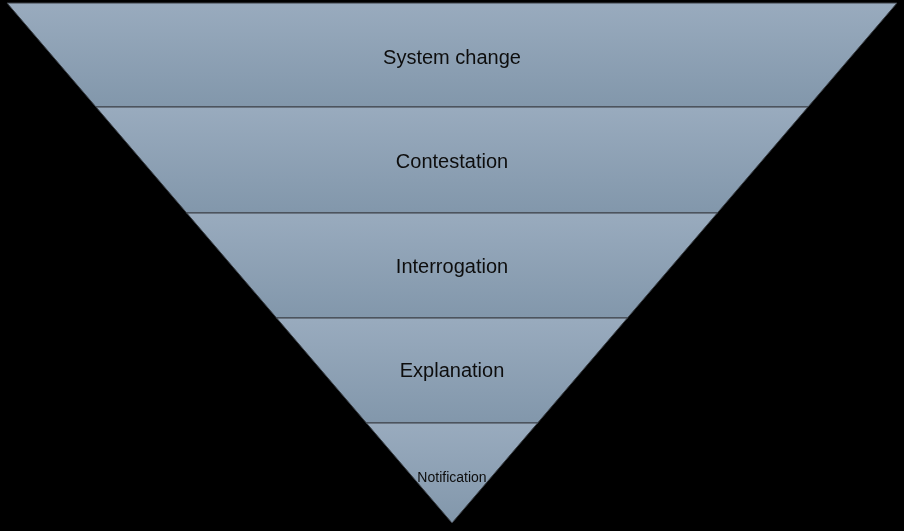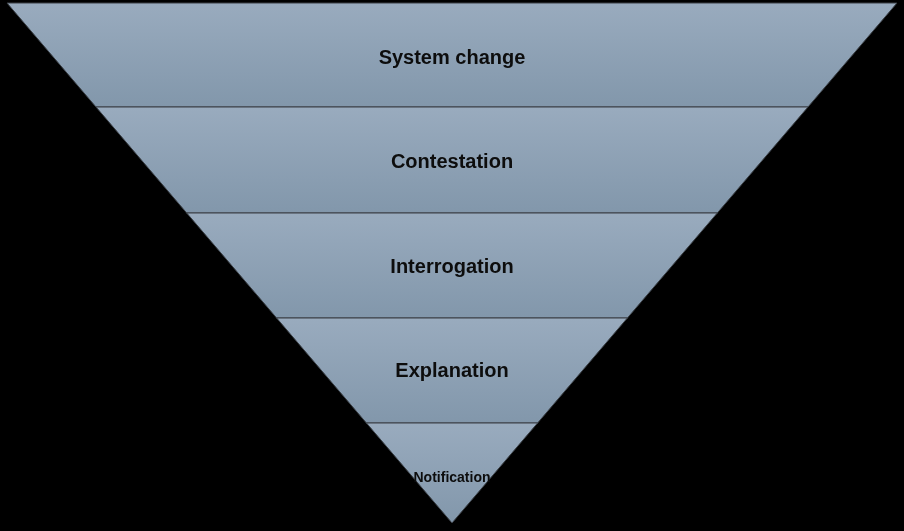--- a/index.html
+++ b/index.html
@@ -8,21 +8,20 @@
     width: 904px;
     height: 531px;
     background: #000;
     overflow: hidden;
     font-family: "Liberation Sans", sans-serif;
   }
   .stage {
     position: relative;
     width: 904px;
     height: 531px;
-    font-weight: bold;
   }
   svg { display: block; }
   .level-label {
     font-family: "Liberation Sans", sans-serif;
     font-size: 20px;
   }
   .level-label.small {
     font-size: 14px;
   }
 </style>

